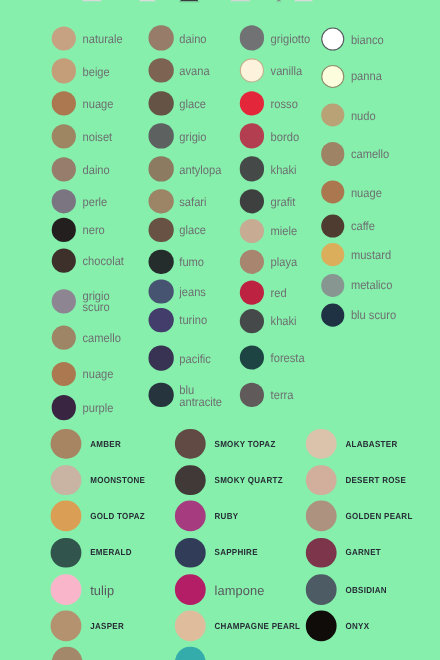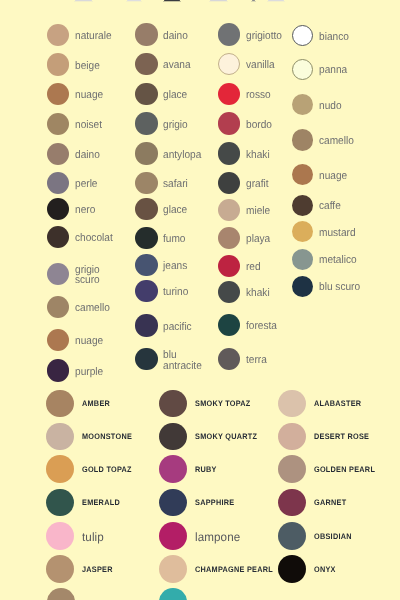--- a/index.html
+++ b/index.html
@@ -3,21 +3,21 @@
 <meta charset="utf-8">
 <title>Colour Swatch Palette</title>
 <style>
 html,body{margin:0;padding:0;background:#ffffff;}
 body{
   width:400px;height:600px;overflow:hidden;position:relative;
   font-family:"Liberation Sans", sans-serif;
   -webkit-font-smoothing:antialiased;
   text-rendering:geometricPrecision;
 }
-#stage{position:absolute;left:0;top:0;width:400px;height:600px;overflow:hidden;background:#fef9c3;}
+#stage{position:absolute;left:0;top:0;width:400px;height:600px;overflow:hidden;background:#86efac;}
 .section{position:absolute;left:0;top:0;width:400px;height:600px;}
 .col{position:absolute;left:0;top:0;width:400px;height:600px;}
 
 .swatch{position:absolute;border-radius:50%;box-sizing:border-box;}
 
 .sw-label{position:absolute;color:#6e6e70;}
 
 
 .basic .sw-label{
   font-size:11px;

